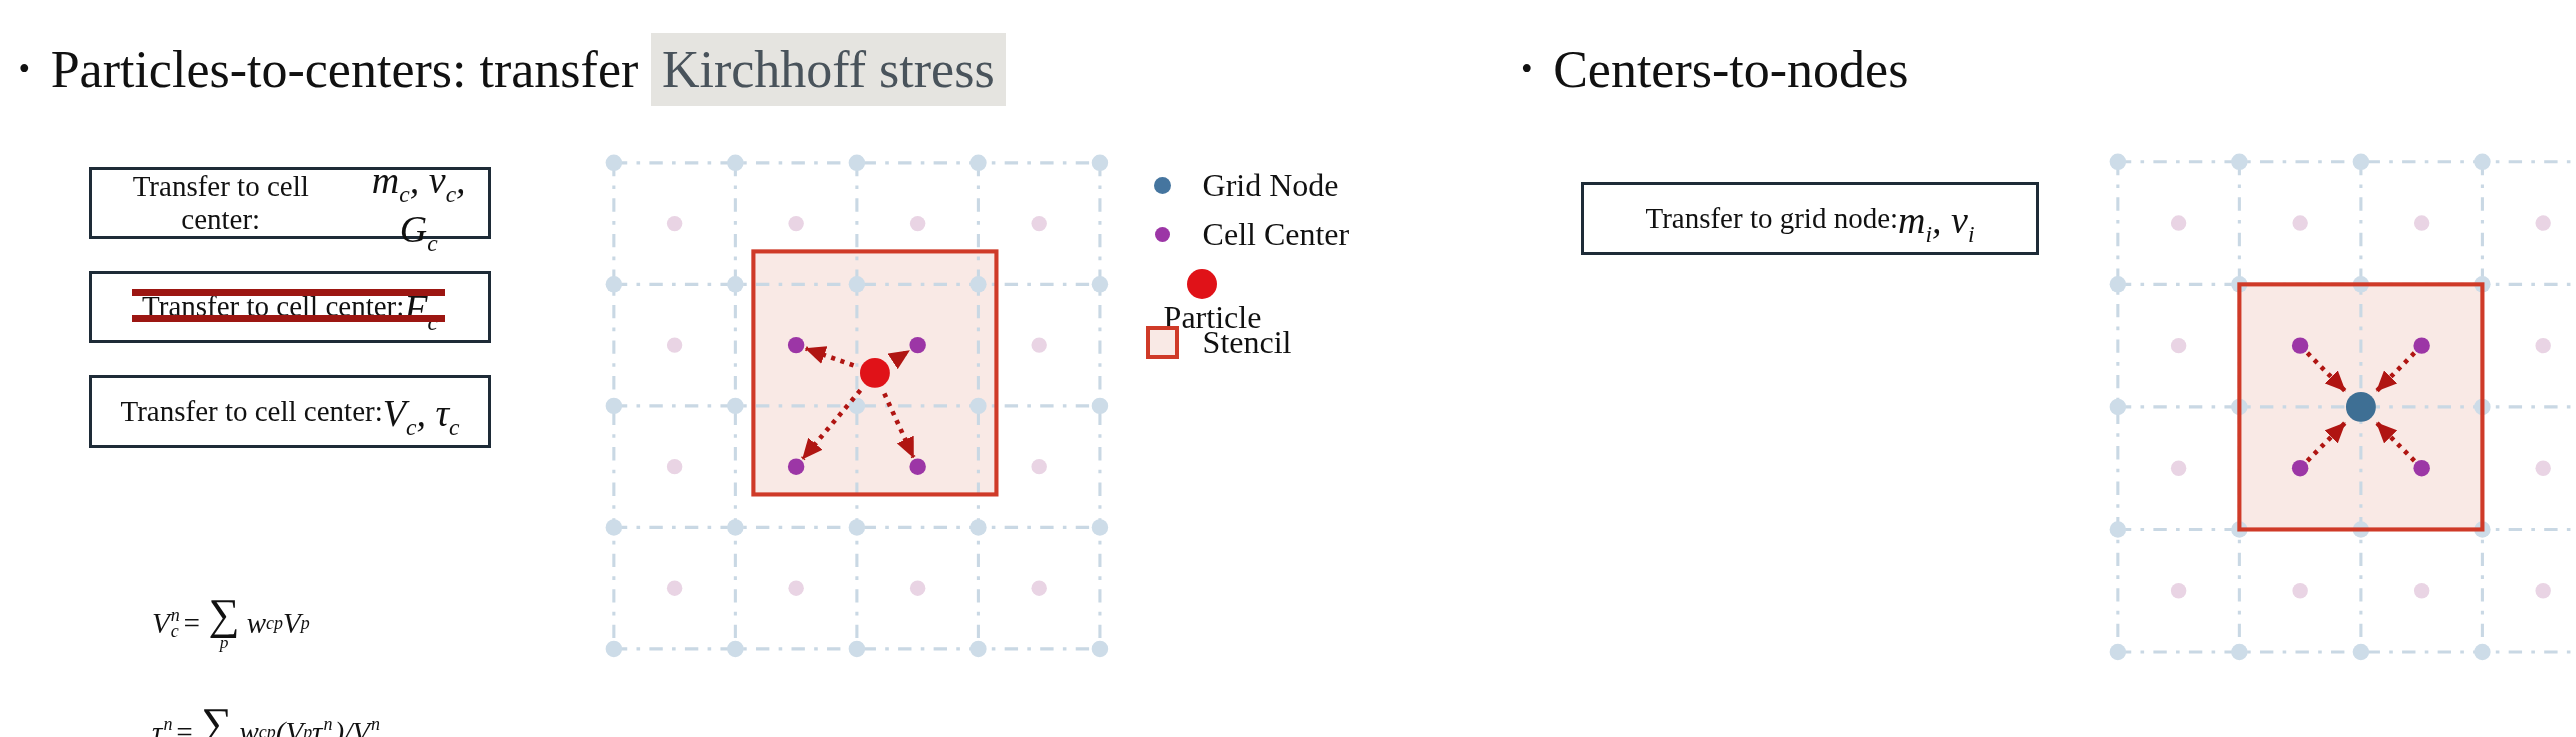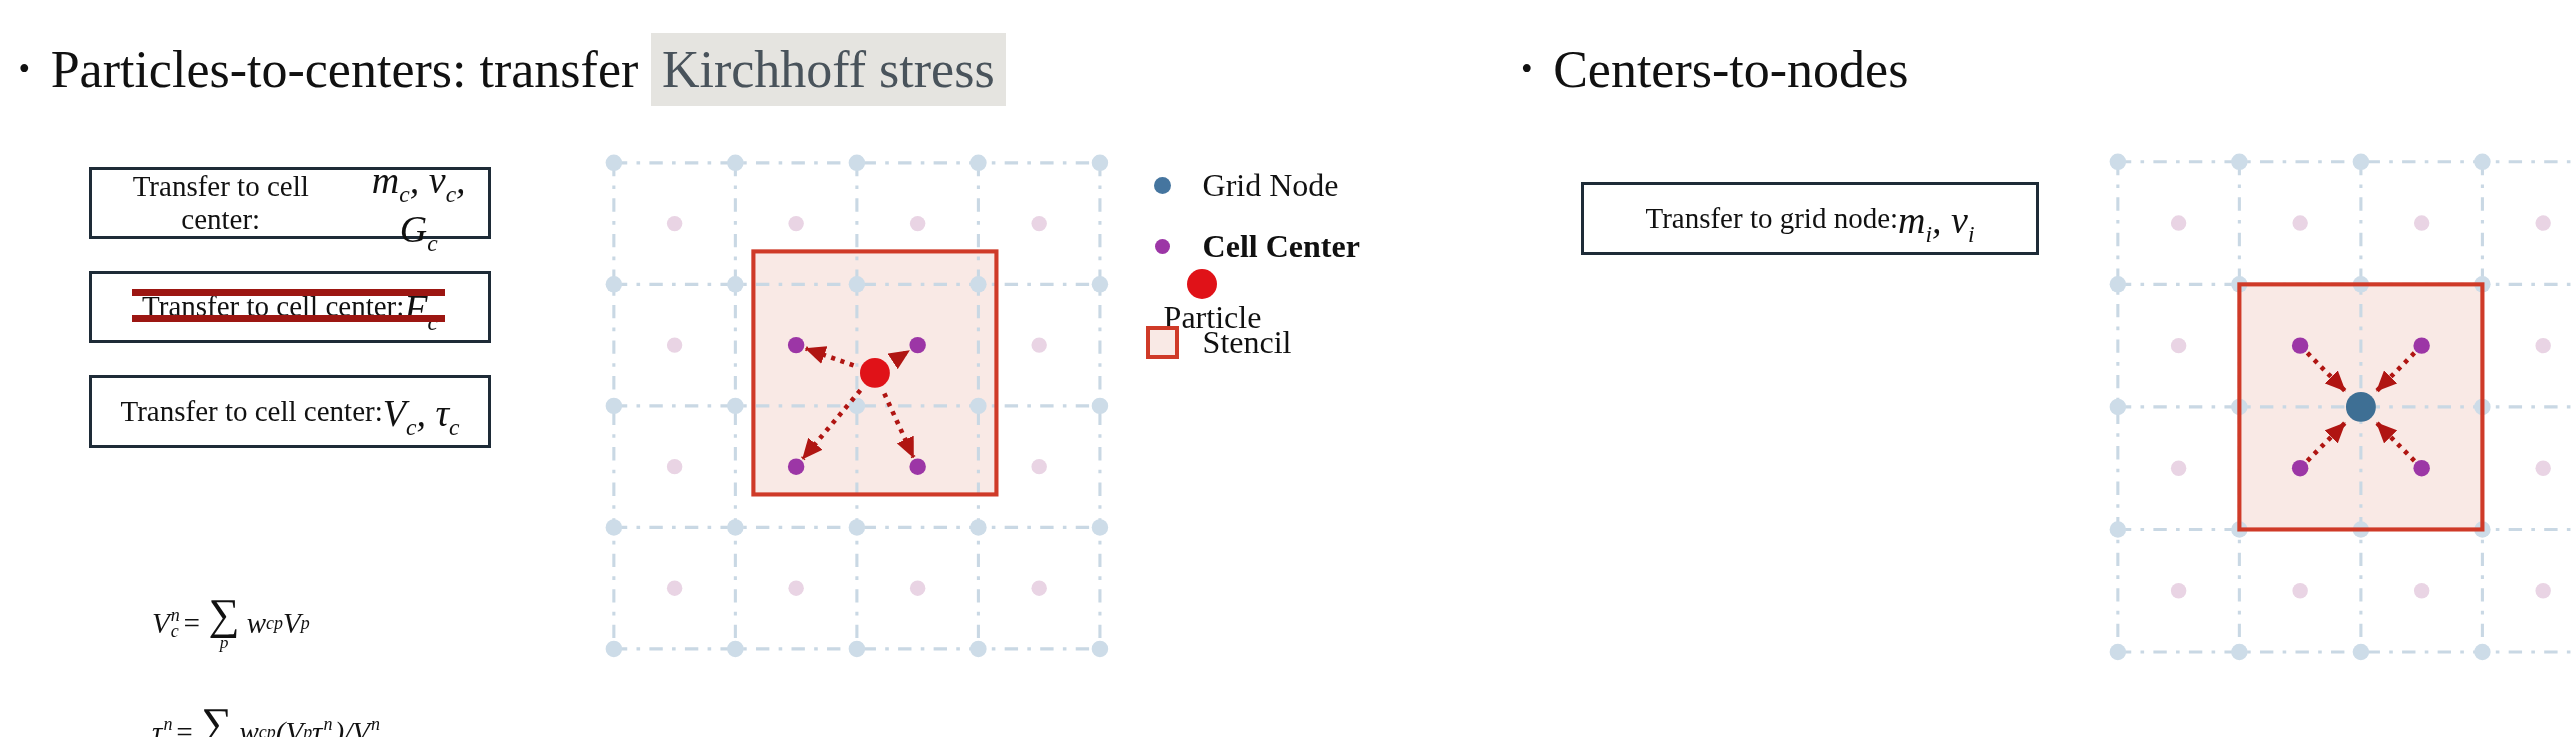--- a/index.html
+++ b/index.html
@@ -49,21 +49,21 @@
   .sum{display:inline-flex;flex-direction:column;align-items:center;
        vertical-align:-0.85em;margin:0 7.2px;}
   .sum .sumsym{font-style:normal;font-size:1.5em;line-height:0.9;}
   .sum .sumsub{font-size:0.6em;line-height:1;}
   
   .fig{position:absolute;}
   
   .legend{position:absolute;width:309px;height:222px;}
   #legend-left{left:1143px;top:165px;}
   .legend-row{position:absolute;left:0;display:flex;align-items:center;height:43px;}
-  .legend-row.r1{top:-1px;} .legend-row.r2{top:60px;font-weight:bold;}
+  .legend-row.r1{top:-1px;} .legend-row.r2{top:48px;}
   .legend-row.r3{top:104px;flex-direction:column;} .legend-row.r4{top:156px;}
   .lmark-wrap{width:39px;display:flex;align-items:center;justify-content:center;flex:none;}
   .lmark{display:inline-block;box-sizing:border-box;}
   .llabel{margin-left:20.6px;font-size:32px;white-space:nowrap;color:var(--text);}
 </style>
 </head>
 <body>
 
 <div class="title" id="title-left">
   <span class="bullet">•</span>

